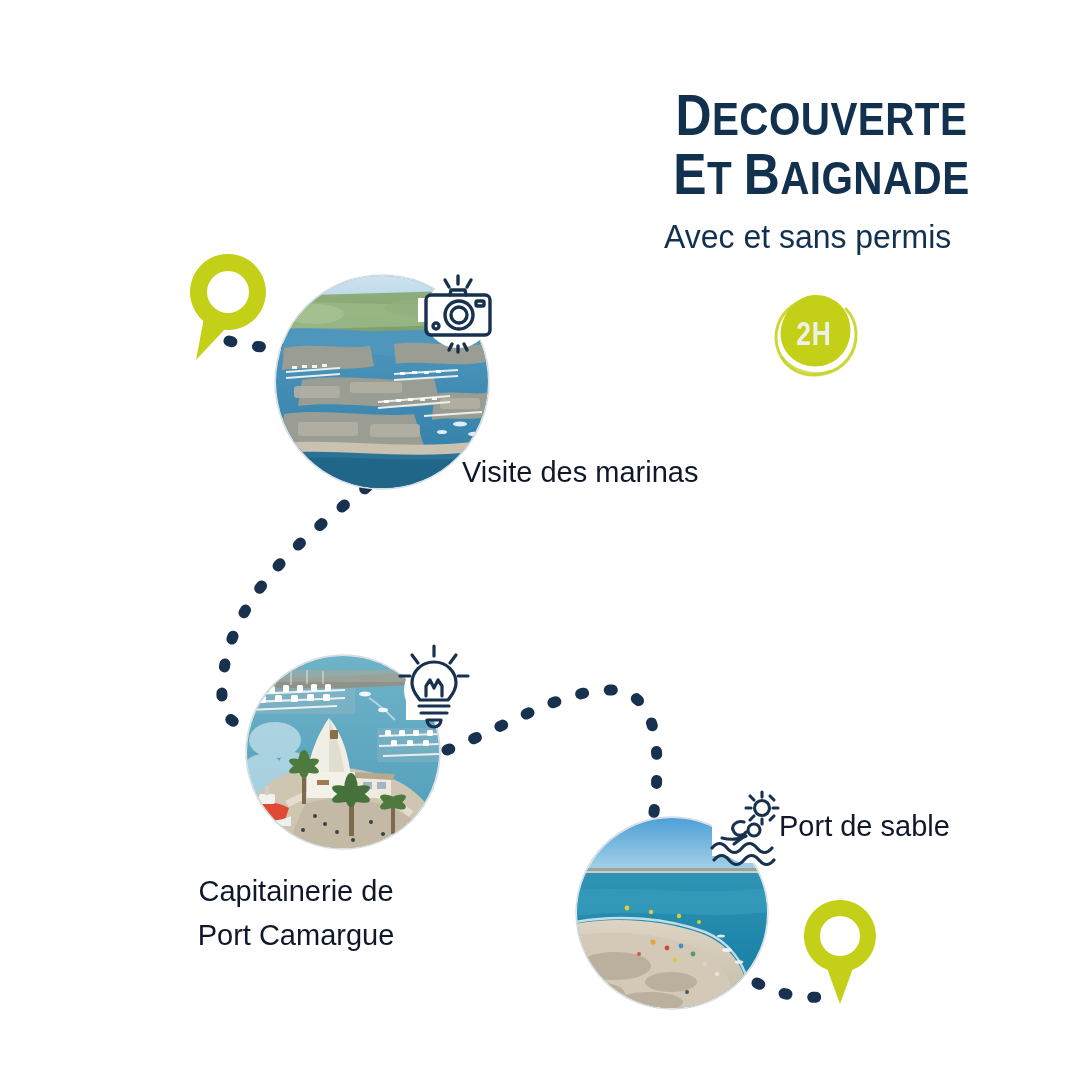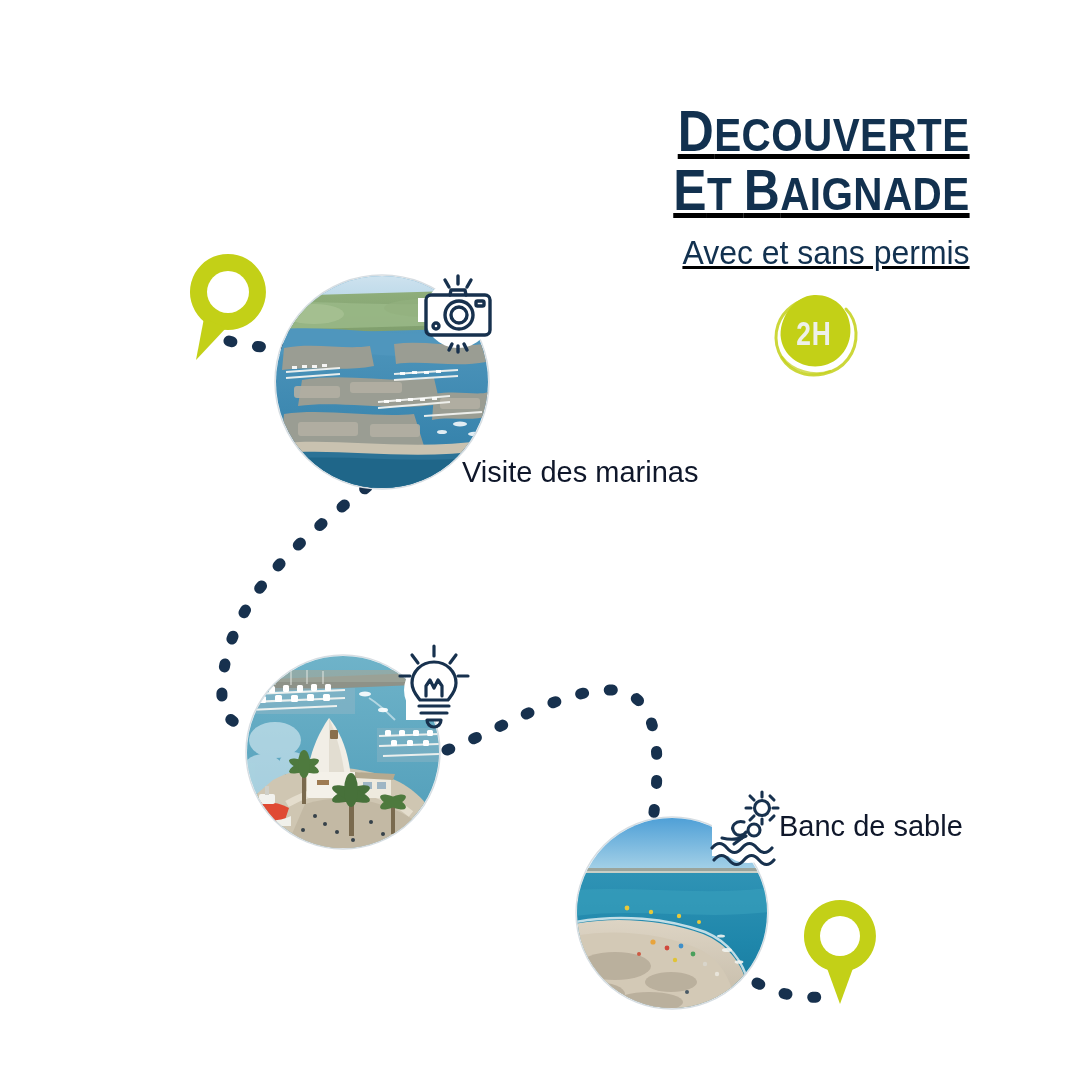--- a/index.html
+++ b/index.html
@@ -6,21 +6,21 @@
   html, body { width:1080px; height:1080px; }
   body {
     background:#ffffff;
     font-family:"Liberation Sans", sans-serif;
     position:relative;
     overflow:hidden;
   }
   #stage { position:absolute; inset:0; width:1080px; height:1080px; }
 
   
-  .header { position:absolute; right:110px; top:104px; text-align:right;text-decoration:underline; }
+  .header { position:absolute; right:110px; top:88px; text-align:center; }
   .title-line {
     color:#12314f;
     font-family:"Liberation Sans Narrow","Liberation Sans", sans-serif;
     font-weight:700;
     letter-spacing:0.5px;
     line-height:0.92;
     white-space:nowrap;
     transform:scaleX(0.86);
     transform-origin:right center;
   }
@@ -369,20 +369,24 @@
 
         <path d="M34 54 L34 44 L38 38 L42 46 L46 38 L50 44 L50 54"></path>
 
         <path d="M27 64 L57 64"></path>
         <path d="M29 71 L55 71"></path>
         <path d="M35 78 L49 78 C49 82 46 85 42 85 C38 85 35 82 35 78 Z"></path>
       </g>
     </svg>
   </div>
 
+  <div class="stop-label" id="label-capit">
+    <div>Capitainerie de</div>
+    <div>Port Camargue</div>
+  </div>
 
   <div class="photo-circle" style="left:575px; top:816px; width:194px; height:194px;">
     <svg width="194" height="194" viewBox="0 0 194 194">
       <defs>
         <clipPath id="clipBanc">
             <circle cx="97" cy="97" r="95"></circle>
           </clipPath>
         <linearGradient id="bSky" x1="0" y1="0" x2="0" y2="1">
           <stop offset="0" stop-color="#4c9ed6"></stop>
             <stop offset="1" stop-color="#a8d3e8"></stop>
@@ -471,21 +475,21 @@
 
         <path d="M46 54 C38 58 30 58 22 56"></path>
         <path d="M42 56 L34 62"></path>
 
         <path d="M12 66 C17 60 22 60 27 66 C32 72 37 72 42 66 C47 60 52 60 57 66 C62 72 67 72 72 66"></path>
         <path d="M14 78 C19 72 24 72 29 78 C34 84 39 84 44 78 C49 72 54 72 59 78 C64 84 69 84 74 78"></path>
       </g>
     </svg>
   </div>
 
-  <div class="stop-label" id="label-banc">Banc de sable</div>
+  <div class="stop-label" id="label-banc">Port de sable</div>
 
   <svg class="pin" style="left:800px; top:898px;" width="80" height="110" viewBox="0 0 80 110">
     <path d="M40 2 A36 36 0 1 1 39.9 2 Z" fill="#c3d017"></path>
     <path d="M24 62 L40 106 L56 62 Z" fill="#c3d017"></path>
     <circle cx="40" cy="38" r="20" fill="#ffffff"></circle>
   </svg>
 
   <div class="header">
     <div class="title-line title-l1"><span class="cap">D</span><span class="rest">ECOUVERTE</span></div>
     <div class="title-line title-l2"><span class="cap">E</span><span class="rest">T </span><span class="cap">B</span><span class="rest">AIGNADE</span></div>

